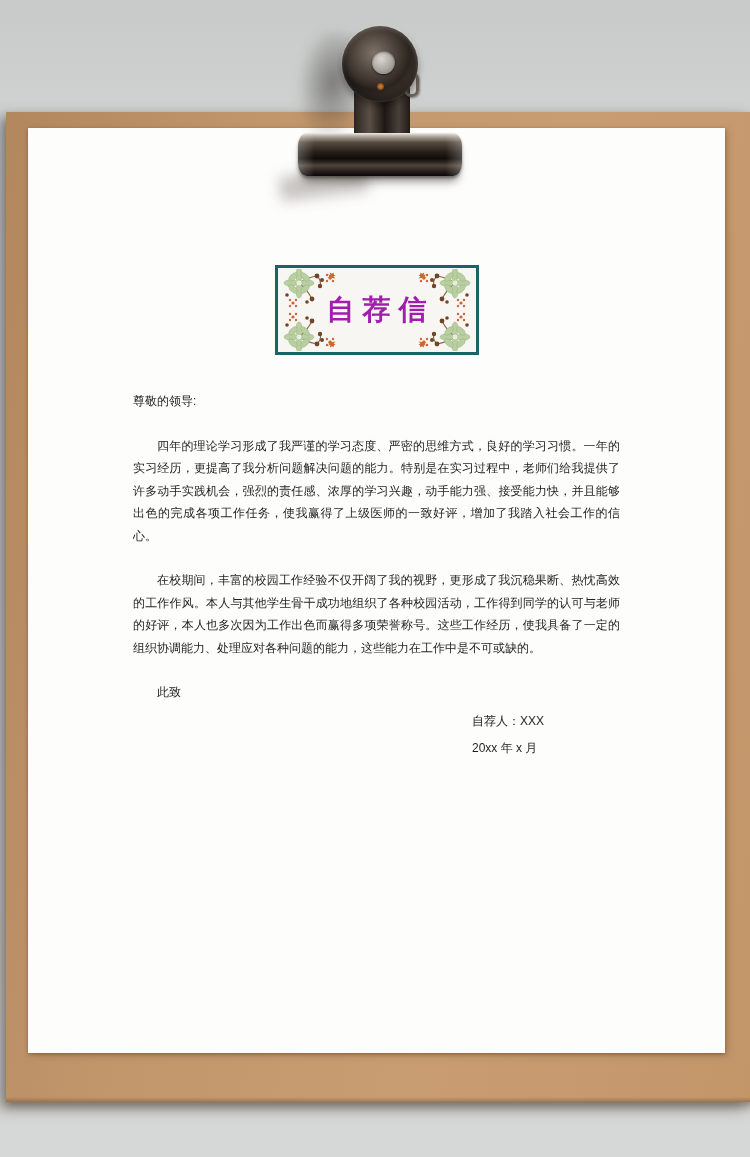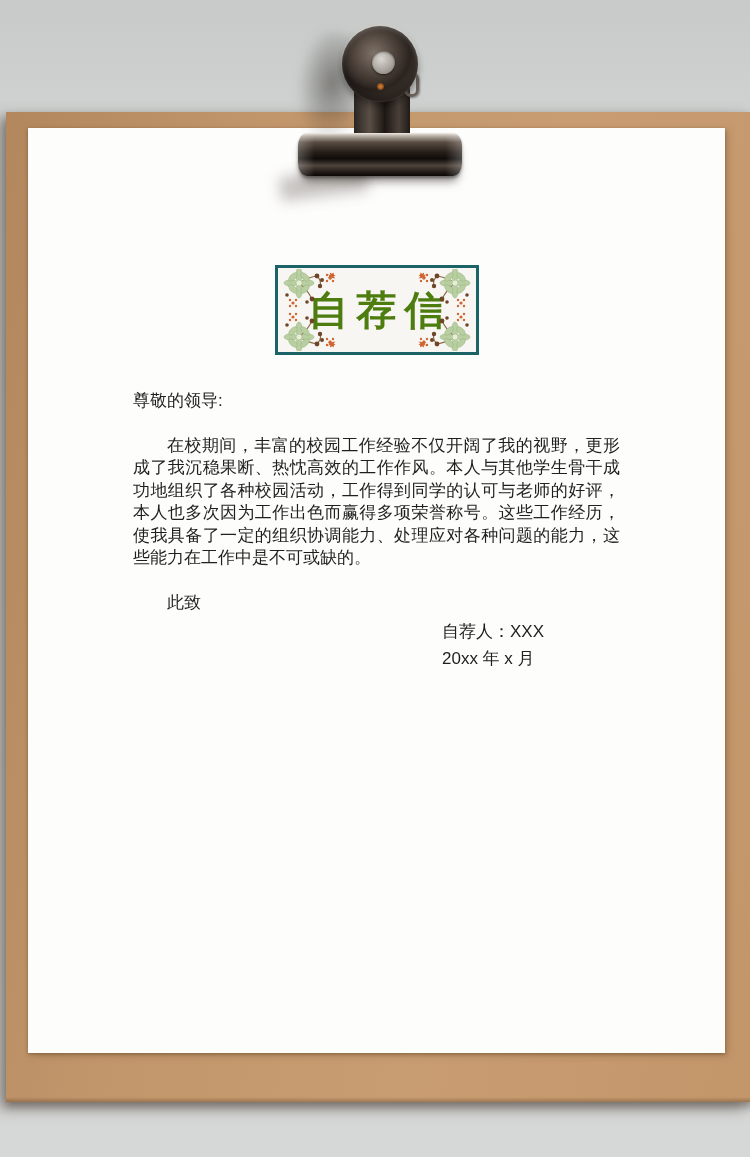--- a/index.html
+++ b/index.html
@@ -30,33 +30,33 @@
   }
 
   
   .title-box {
     position:relative; width:204px; height:90px; margin:137px auto 0;
     background:#f7f6f3; border:3px solid #1b6367;
     display:flex; align-items:center; justify-content:center;
   }
   .title-text {
     font-family:"DejaVu Serif", serif; font-weight:700;
-    font-size:40px; letter-spacing:8px; padding-left:8px;
-    color:#4d7c0f; line-height:1;
+    font-size:28px; letter-spacing:8px; padding-left:8px;
+    color:#a21caf; line-height:1;
   }
   .corner { position:absolute; width:58px; height:40px; pointer-events:none; }
   .corner.tl { left:1px;  top:1px; }
   .corner.tr { right:1px; top:1px;    transform:scaleX(-1); }
   .corner.bl { left:1px;  bottom:1px; transform:scaleY(-1); }
   .corner.br { right:1px; bottom:1px; transform:scale(-1,-1); }
 
   
   .letter-text {
     margin-top:35px; padding:0 105px; color:#1f1f1f;
-    font-size:17px; line-height:22.5px; text-align:justify;
+    font-size:12px; line-height:22.5px; text-align:justify;
   }
   .letter-text p { margin:0 0 22px; text-indent:2em; }
   .salutation { text-indent:0 !important; }
   .close-1 { margin-bottom:0 !important; }
   .close-2 { text-indent:0 !important; margin-bottom:0 !important; }
   .signature {
     width:fit-content; margin:4px 76px 0 auto;
     text-align:left; line-height:27px; text-indent:0;
   }
 
@@ -171,20 +171,21 @@
             <use href="#floral-sprig"></use>
           </svg>
         <svg class="corner br" viewBox="0 0 58 40">
             <use href="#floral-sprig"></use>
           </svg>
         <div class="title-text">自荐信</div>
       </div>
 
       <div class="letter-text">
         <p class="salutation">尊敬的领导:</p>
+        <p>四年的理论学习形成了我严谨的学习态度、严密的思维方式，良好的学习习惯。一年的实习经历，更提高了我分析问题解决问题的能力。特别是在实习过程中，老师们给我提供了许多动手实践机会，强烈的责任感、浓厚的学习兴趣，动手能力强、接受能力快，并且能够出色的完成各项工作任务，使我赢得了上级医师的一致好评，增加了我踏入社会工作的信心。</p>
         <p>在校期间，丰富的校园工作经验不仅开阔了我的视野，更形成了我沉稳果断、热忱高效的工作作风。本人与其他学生骨干成功地组织了各种校园活动，工作得到同学的认可与老师的好评，本人也多次因为工作出色而赢得多项荣誉称号。这些工作经历，使我具备了一定的组织协调能力、处理应对各种问题的能力，这些能力在工作中是不可或缺的。</p>
         <p class="close-1">此致</p>
         <div class="signature">
           <div>自荐人：XXX</div>
           <div>20xx 年 x 月</div>
         </div>
       </div>
 
     </div>
   </div>

